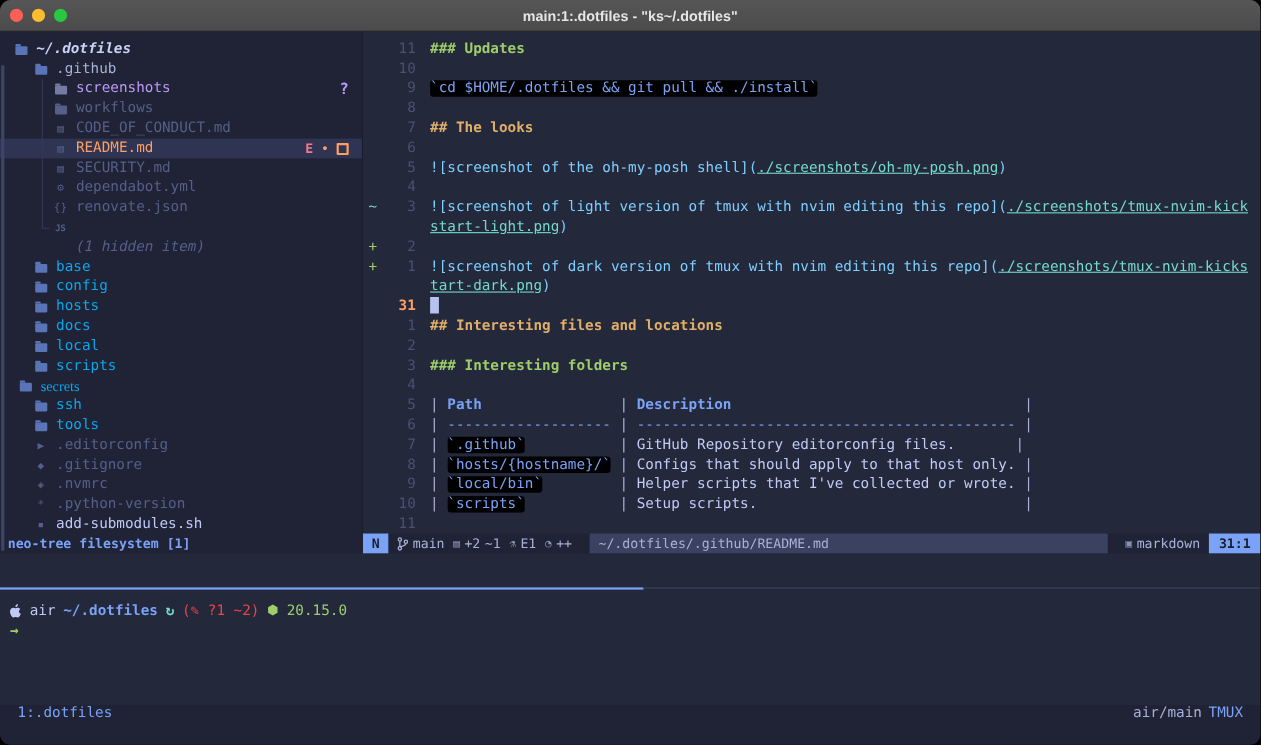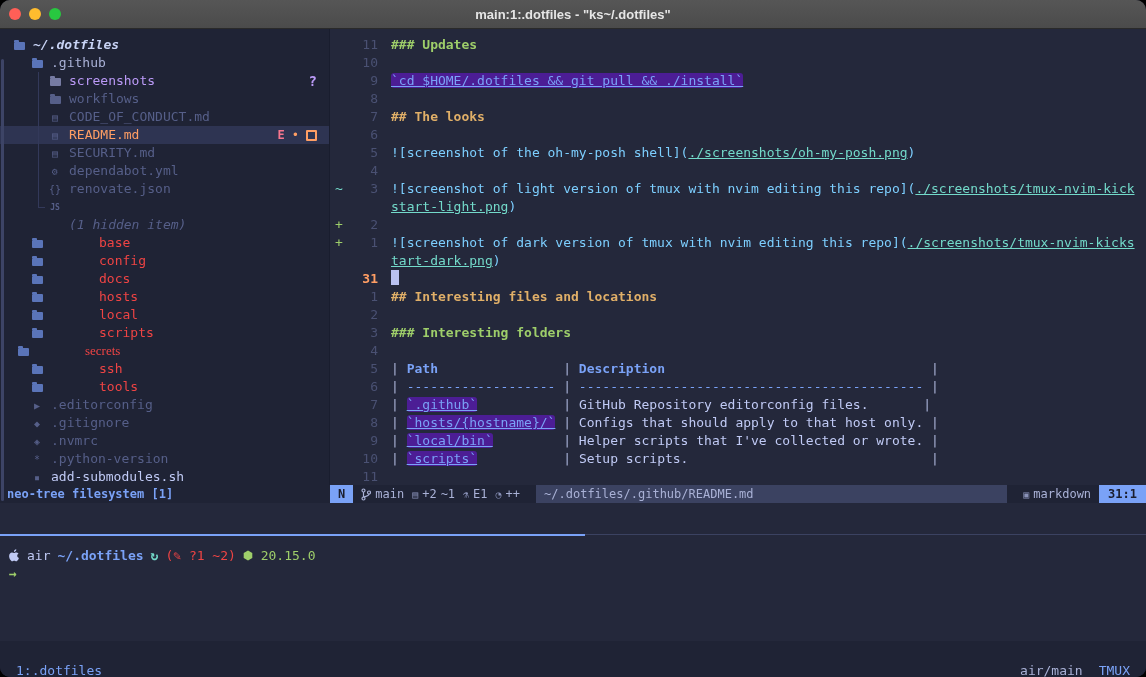--- a/index.html
+++ b/index.html
@@ -21,21 +21,21 @@
   .sb-guide{position:absolute;left:38px;top:43px;width:1px;height:136px;background:#33395a;}
   .sb-guide-stub{position:absolute;left:38px;top:178px;width:7px;height:1px;background:#33395a;}
   .srow{display:flex;align-items:center;height:18px;gap:7px;white-space:pre;cursor:default;}
   .srow.selected{background:#2e3452;}
   .slabel{line-height:18px;}
   .srow.root .slabel{color:#c8d3f5;font-weight:bold;font-style:italic;}
   .srow.opened .slabel{color:#a9b1d6;}
   .srow.untracked .slabel{color:#bb9af7;}
   .srow.dim .slabel{color:#565f89;}
   .srow.active .slabel{color:#ff9e64;}
-  .srow.dir .slabel{color:#ef4444;margin-left:48px;}
+  .srow.dir .slabel{color:#0ea5e9;}
   .srow.file .slabel{color:#c0caf5;}
   .srow.hidden-note .slabel{color:#565f89;font-style:italic;}
   .fico{width:14px;display:inline-flex;justify-content:center;align-items:center;flex:none;
     color:#565f89;font-size:10px;}
   .srow.dir .fico{color:#5a74b8;}
   .i-folder{width:11px;height:8px;background:#5a74b8;border-radius:1px;position:relative;margin-top:2px;}
   .i-folder::before{content:"";position:absolute;top:-2px;left:0;width:5px;height:2px;
     border-radius:1px 1px 0 0;background:inherit;}
   .srow.dim .i-folder{background:#565f89;}
   .srow.untracked .i-folder{background:#767ba3;}
@@ -51,21 +51,21 @@
   .eline{display:flex;height:18px;white-space:pre;line-height:18px;}
   .esign{width:16px;padding-left:5px;flex:none;color:#565f89;}
   .esign.sadd{color:#9ece6a;} .esign.schg{color:#73daca;}
   .enum{width:27px;text-align:right;padding-right:13px;flex:none;color:#4a5173;}
   .enum.cur{color:#ff9e64;font-weight:bold;}
   .etext{flex:1;}
   .t-h2{color:#e0af68;font-weight:bold;}
   .t-h3{color:#9ece6a;font-weight:bold;}
   .t-md{color:#7dcfff;}
   .t-link{color:#73daca;text-decoration:underline;}
-  .t-code{color:#7aa2f7;background:#4c1d95;border-radius:3px;text-decoration:underline;}
+  .t-code{color:#7aa2f7;background:#000000;border-radius:3px;}
   .t-pipe{color:#a9b1d6;}
   .t-dash{color:#7aa2f7;}
   .t-th{color:#7aa2f7;font-weight:bold;}
   .t-txt{color:#c0caf5;}
   .t-sp{color:#c0caf5;}
   .t-cursor{display:inline-block;width:8px;height:15px;background:#b9c1f1;vertical-align:-2px;}
   
   .status-row{height:18px;display:flex;font-size:12px;}
   .neotree-status{width:330px;flex:none;background:#1f2335;color:#7aa2f7;font-weight:bold;
     padding-left:7px;line-height:18px;box-sizing:border-box;}
@@ -83,21 +83,21 @@
   .pane-divider .rest-part{position:absolute;left:585px;right:0;top:0;height:1px;background:#3b4261;}
   .shell{height:105px;background:#24283b;padding:10px 0 0 9px;box-sizing:border-box;}
   .promptline{display:flex;align-items:center;gap:7px;white-space:pre;height:18px;}
   .p-host{color:#c0caf5;}
   .p-cwd{color:#7aa2f7;font-weight:bold;}
   .p-sync{color:#73daca;font-weight:bold;}
   .p-git{color:#ef4444;}
   .p-node{color:#9ece6a;}
   .p-arrow{color:#9ece6a;font-weight:bold;}
   
-  .tmuxbar{height:37px;background:#1f2335;display:flex;align-items:flex-end;padding:0 16px;gap:16px;}
+  .tmuxbar{height:37px;background:#1f2335;display:flex;align-items:flex-start;padding:0 16px;gap:6px;}
   .twin{color:#7aa2f7;}
   .tspacer{flex:1;}
   .tsess{color:#a9b1d6;}
   .tbadge{color:#7aa2f7;font-weight:normal;}
 </style>
 </head>
 <body>
 
 <div class="window">
 
@@ -121,22 +121,22 @@
         <div class="srow dim" style="padding-left: 48px;"><span class="fico"><span class="i-folder"></span></span><span class="slabel">workflows</span></div>
         <div class="srow dim" style="padding-left: 48px;"><span class="fico">▤</span><span class="slabel">CODE_OF_CONDUCT.md</span></div>
         <div class="srow active selected" style="padding-left: 48px;"><span class="fico">▤</span><span class="slabel">README.md</span><span class="badges"><span class="badge b-red">E</span><span class="badge b-orange">•</span><span class="badge b-orange bsq"></span></span></div>
         <div class="srow dim" style="padding-left: 48px;"><span class="fico">▤</span><span class="slabel">SECURITY.md</span></div>
         <div class="srow dim" style="padding-left: 48px;"><span class="fico">⚙</span><span class="slabel">dependabot.yml</span></div>
         <div class="srow dim" style="padding-left: 48px;"><span class="fico">{}</span><span class="slabel">renovate.json</span></div>
         <div class="srow dim" style="padding-left: 48px;"><span class="fico tiny">JS</span></div>
         <div class="srow hidden-note" style="padding-left: 48px;"><span class="fico"></span><span class="slabel">(1 hidden item)</span></div>
         <div class="srow dir" style="padding-left: 30px;"><span class="fico"><span class="i-folder"></span></span><span class="slabel">base</span></div>
         <div class="srow dir" style="padding-left: 30px;"><span class="fico"><span class="i-folder"></span></span><span class="slabel">config</span></div>
+        <div class="srow dir" style="padding-left: 30px;"><span class="fico"><span class="i-folder"></span></span><span class="slabel">hosts</span></div>
         <div class="srow dir" style="padding-left: 30px;"><span class="fico"><span class="i-folder"></span></span><span class="slabel">docs</span></div>
-        <div class="srow dir" style="padding-left: 30px;"><span class="fico"><span class="i-folder"></span></span><span class="slabel">hosts</span></div>
         <div class="srow dir" style="padding-left: 30px;"><span class="fico"><span class="i-folder"></span></span><span class="slabel">local</span></div>
         <div class="srow dir" style="padding-left: 30px;"><span class="fico"><span class="i-folder"></span></span><span class="slabel">scripts</span></div>
         <div class="srow dir" style="padding-left: 16px; font-family: Liberation Serif, serif;"><span class="fico"><span class="i-folder"></span></span><span class="slabel">secrets</span></div>
         <div class="srow dir" style="padding-left: 30px;"><span class="fico"><span class="i-folder"></span></span><span class="slabel">ssh</span></div>
         <div class="srow dir" style="padding-left: 30px;"><span class="fico"><span class="i-folder"></span></span><span class="slabel">tools</span></div>
         <div class="srow dim" style="padding-left: 30px;"><span class="fico">▶</span><span class="slabel">.editorconfig</span></div>
         <div class="srow dim" style="padding-left: 30px;"><span class="fico">◆</span><span class="slabel">.gitignore</span></div>
         <div class="srow dim" style="padding-left: 30px;"><span class="fico">◈</span><span class="slabel">.nvmrc</span></div>
         <div class="srow dim" style="padding-left: 30px;"><span class="fico">*</span><span class="slabel">.python-version</span></div>
         <div class="srow file" style="padding-left: 30px;"><span class="fico">▪</span><span class="slabel">add-submodules.sh</span></div>

